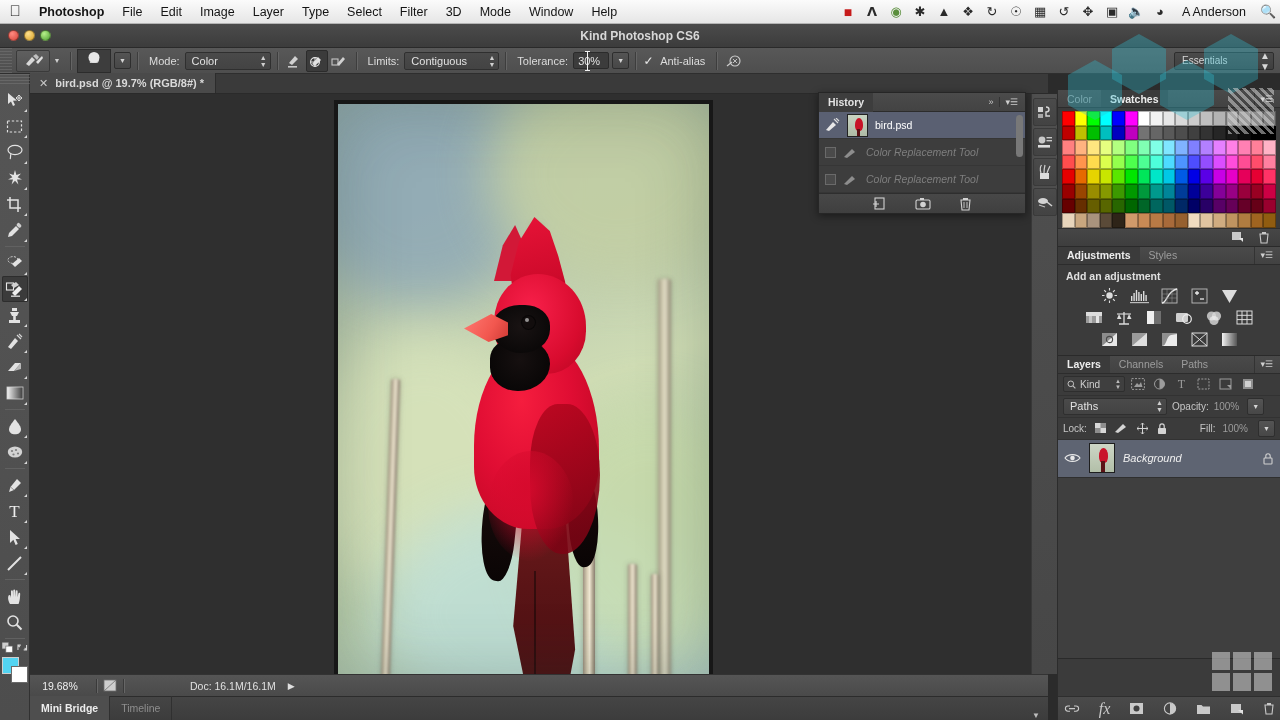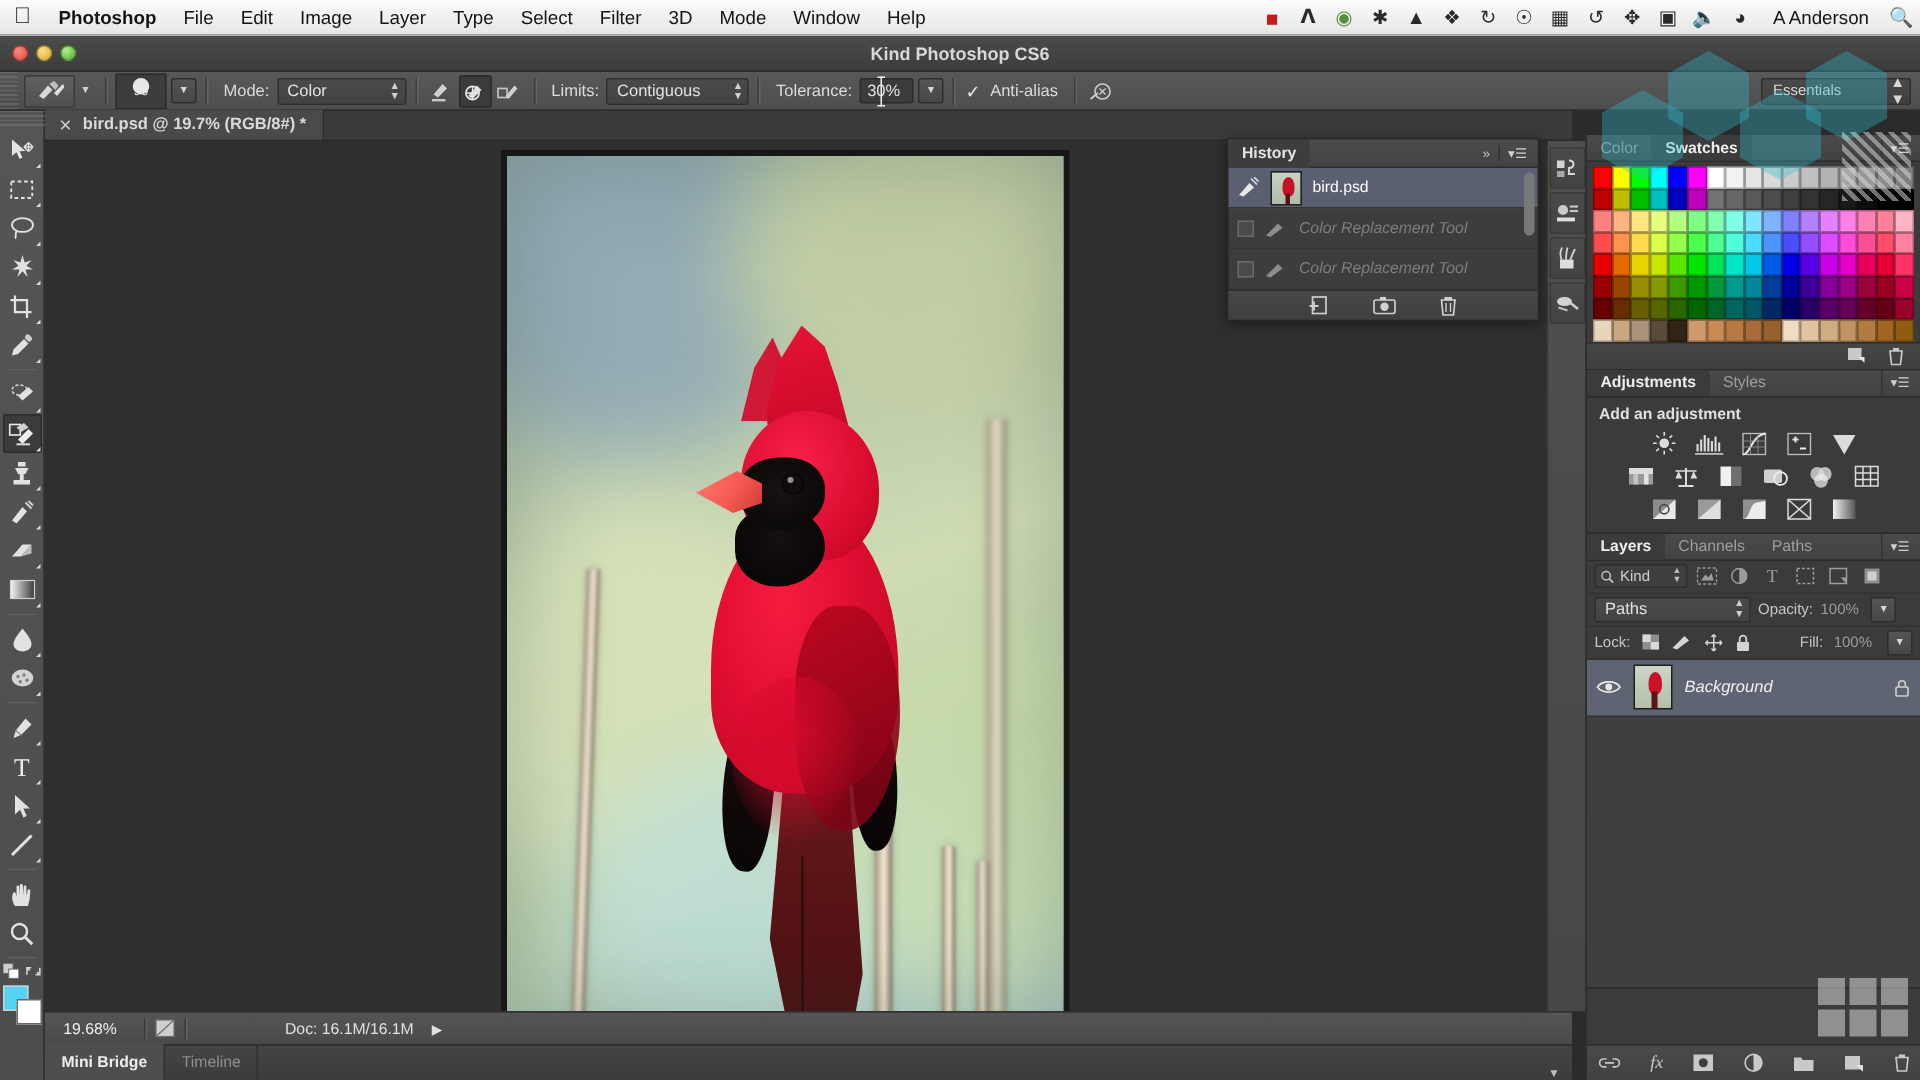--- a/index.html
+++ b/index.html
@@ -1140,21 +1140,21 @@
             <path d="M3.8 6 V4 A2.2 2.2 0 0 1 8.2 4 V6" fill="none" stroke="#cfcfcf" stroke-width="1.1"></path>
           </svg>
       </div>
       <div class="emptylayers" style="height:180px"></div>
     </div>
 
     <div class="layerfoot">
       <svg width="16" height="11" viewBox="0 0 16 11">
           <path d="M6 3 H4 A2.6 2.6 0 0 0 4 8.2 H6 M10 3 H12 A2.6 2.6 0 0 1 12 8.2 H10 M5 5.6 H11" stroke="#c9c9c9" stroke-width="1.1" fill="none"></path>
         </svg>
-      <span style="font-family:'Liberation Serif',serif;font-style:italic;font-size:12px;color:#c9c9c9;">fx</span>
+      <span style="font-family:'Liberation Serif',serif;font-style:italic;font-size:16px;color:#c9c9c9;">fx</span>
       <svg width="15" height="13" viewBox="0 0 15 13">
           <rect x="1" y="1" width="13" height="11" fill="#c9c9c9"></rect>
           <circle cx="7.5" cy="6.5" r="3" fill="#3f3f3f"></circle>
         </svg>
       <svg width="14" height="13" viewBox="0 0 14 13">
           <circle cx="7" cy="6.5" r="5.6" fill="none" stroke="#c9c9c9" stroke-width="1.1"></circle>
           <path d="M7 0.9 A5.6 5.6 0 0 1 7 12.1 Z" fill="#c9c9c9"></path>
         </svg>
       <svg width="15" height="12" viewBox="0 0 15 12">
           <path d="M1 11 V2 H5.5 L7 3.6 H14 V11 Z" fill="#c9c9c9"></path>

